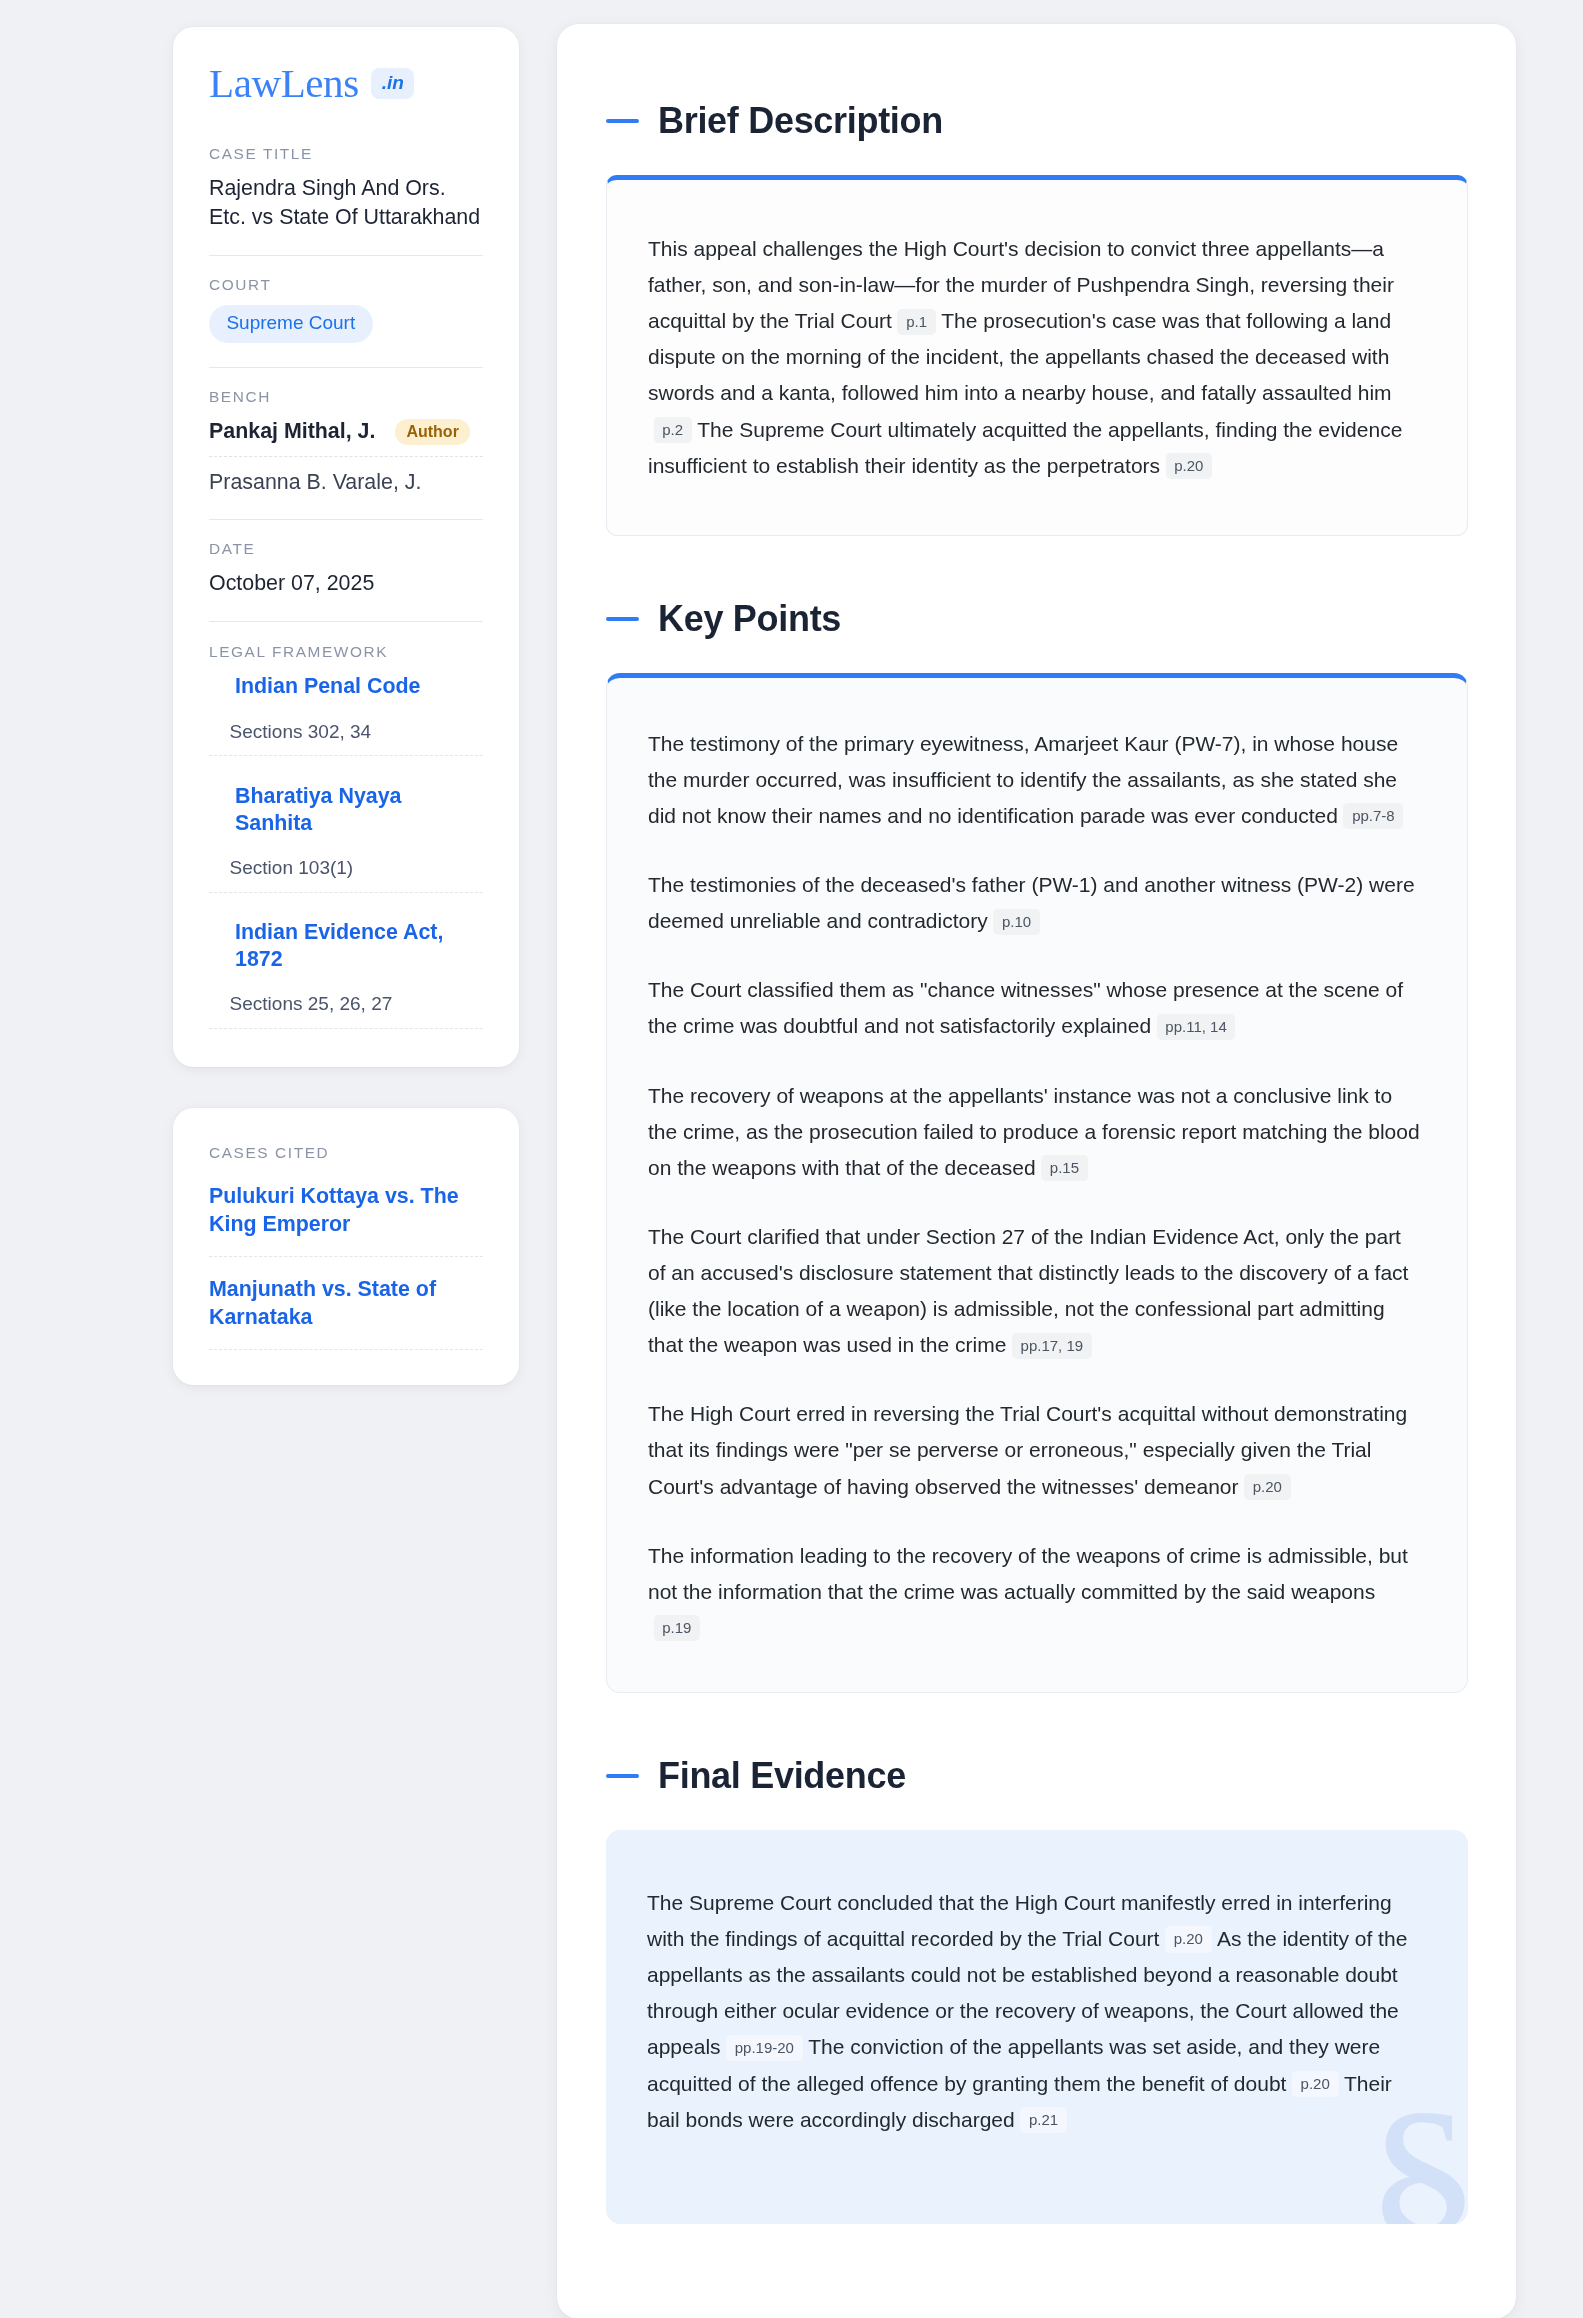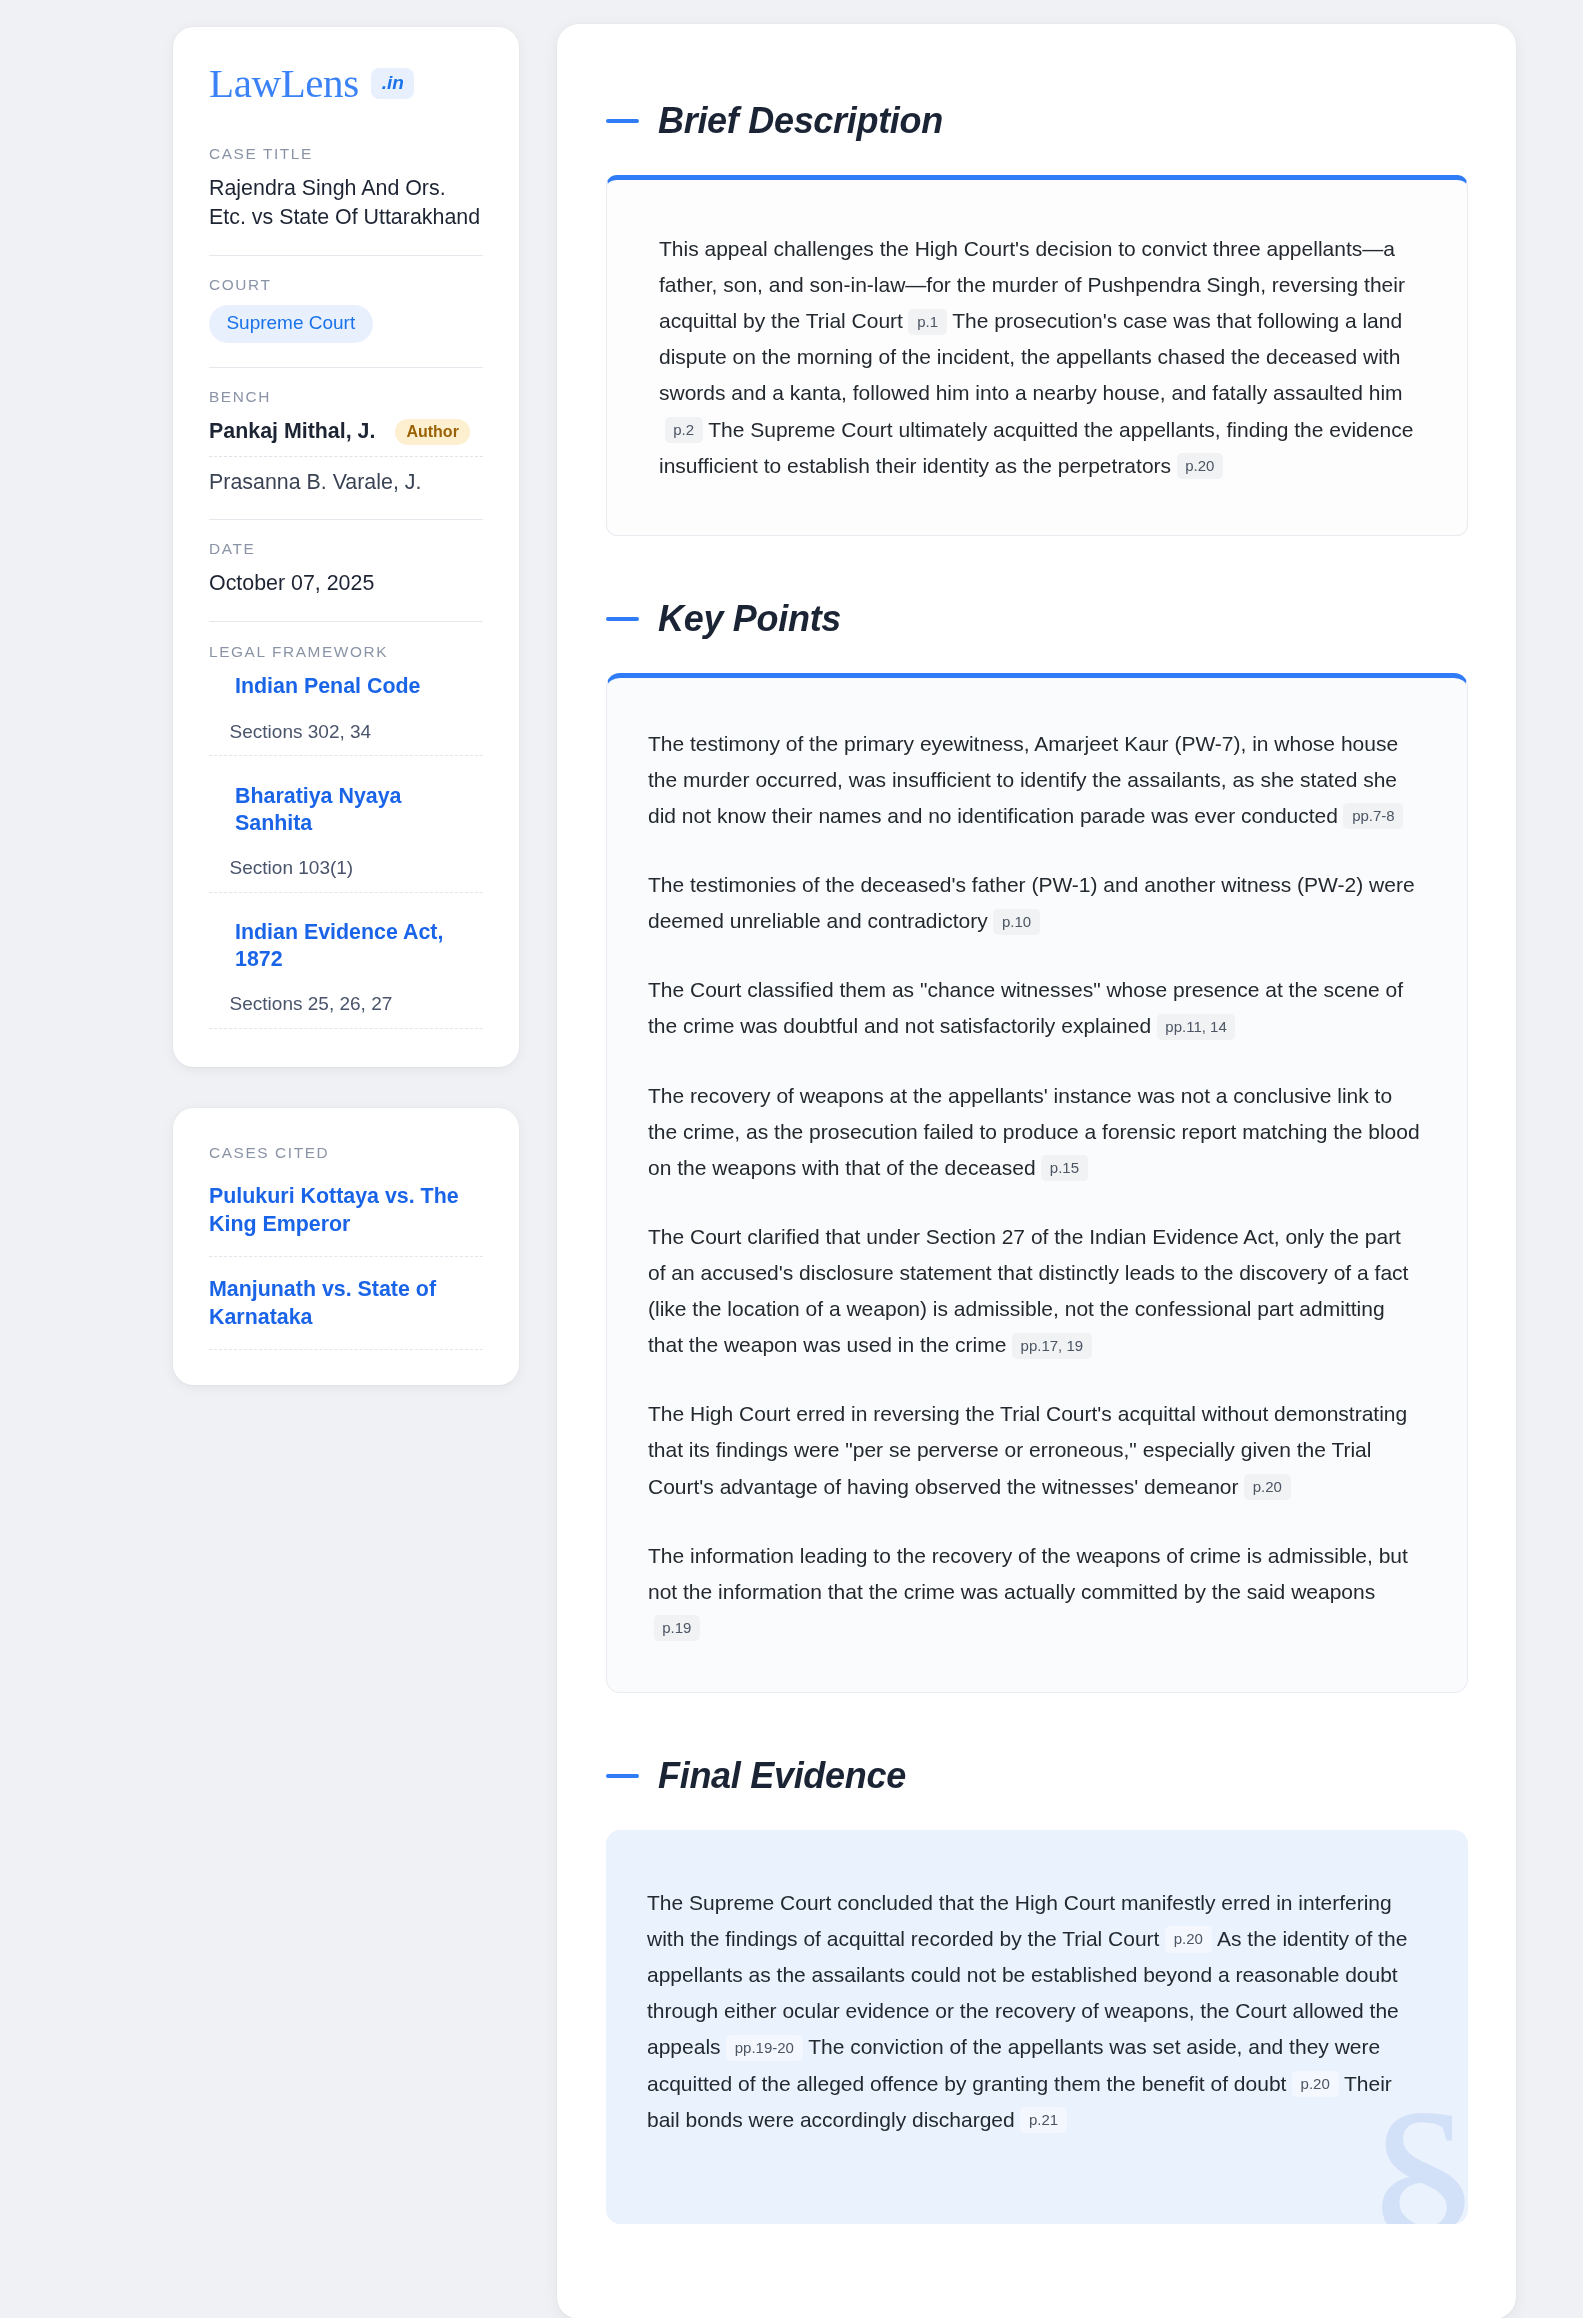--- a/index.html
+++ b/index.html
@@ -164,42 +164,41 @@
   }
 
   .section { margin-bottom: 62px; }
   .section.last { margin-bottom: 0; }
 
   .section-head {
     display: flex;
     align-items: center;
     gap: 19px;
     margin-bottom: 33px;
-    font-style: italic;
   }
   .head-dash {
     width: 33px;
     height: 4px;
     border-radius: 2.4px;
     background: #2f7cf6;
     flex: 0 0 33px;
   }
   .section-title {
     font-size: 36px;
     font-weight: bold;
     color: #1b2434;
     letter-spacing: -0.3px;
   }
 
   .card-brief {
     background: #fdfdfe;
     border: 0.8px solid #e9ebf0;
     border-top: 5.5px solid #2f7cf6;
     border-radius: 11px;
-    padding: 51px 44px 51px 52px;
+    padding: 51px 44px 51px 41px;
   }
   .card-keypoints {
     background: #fafbfc;
     border: 0.8px solid #e9ebf0;
     border-top: 5.5px solid #2f7cf6;
     border-radius: 14px;
     padding: 48px 46px 46px 41px;
   }
   .card-decision {
     position: relative;

